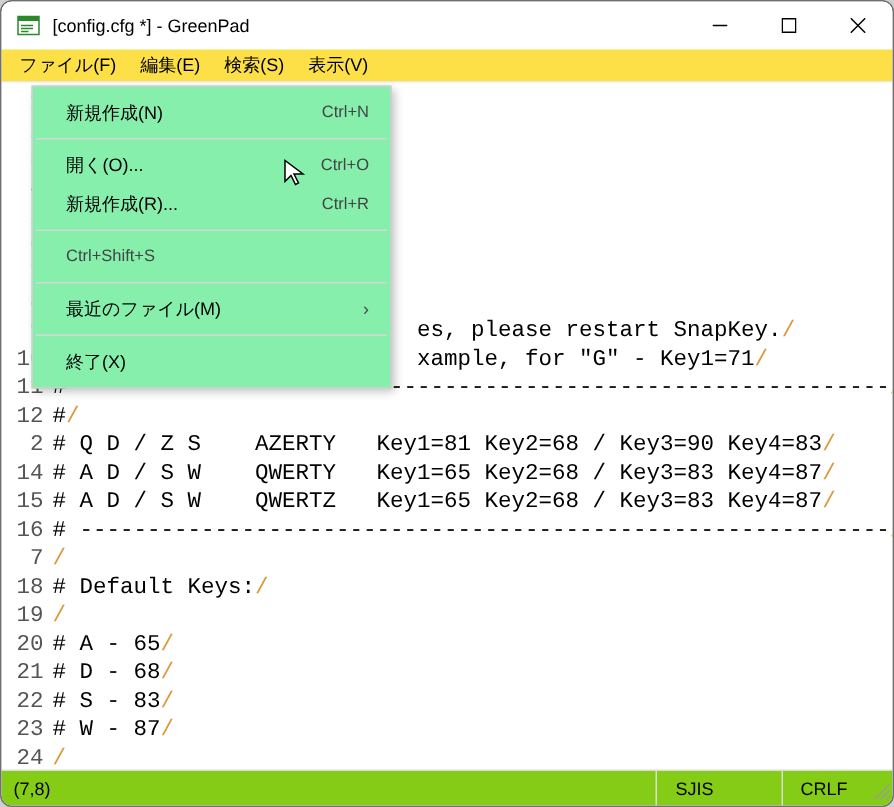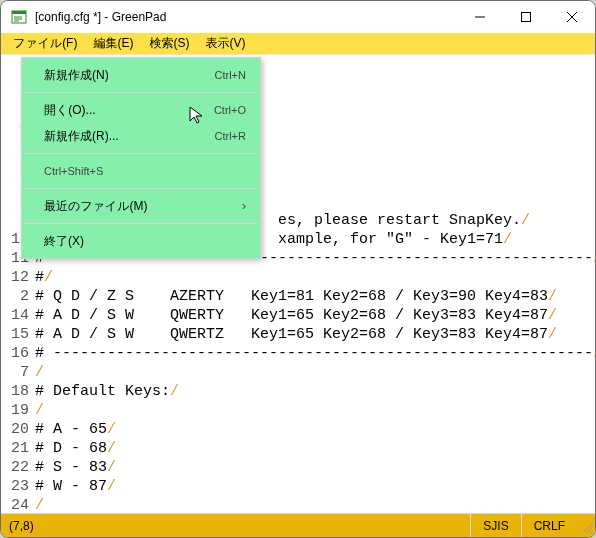--- a/index.html
+++ b/index.html
@@ -20,23 +20,23 @@
   .content { position:absolute; left:34px; top:4px; right:0; white-space:pre; color:#000; }
   .content .row { height:19px; }
   .eol { color:#d89a3a; }
   .dropmenu { position:absolute; left:20px; top:56px; width:240px; background:#86efac; border:1px solid #cfcfcf; box-shadow:2px 2px 6px rgba(0,0,0,.25); z-index:10; padding:4px 0; }
   .menu-row { height:26px; display:flex; align-items:center; padding:0 14px 0 22px; font-size:12px; color:#000; }
   .menu-row.hover { background:#e0e0e0; }
   .menu-row .lbl { flex:1; }
   .menu-row .accel { color:#444; font-size:11px; }
   .menu-row .arrow { color:#444; }
   .menu-sep { height:1px; background:#d6d6d6; margin:4px 2px; }
-  .statusbar { height:24px; border-top:1px solid #dcdcdc; display:flex; align-items:center; font-size:12px; background:#eab308; }
+  .statusbar { height:24px; border-top:1px solid #dcdcdc; display:flex; align-items:center; font-size:12px; background:#84cc16; }
   .status-left { padding:0 8px; flex:1; }
-  .status-cell { border-left:1px solid #dcdcdc; padding:0 12px; height:100%; display:flex; align-items:center; }
+  .status-cell { border-left:1px solid #dcdcdc; padding:0 12px; height:100%; display:flex; align-items:center;margin-left:33px; }
   .resize { width:18px; height:18px; position:relative; }
   .resize svg { position:absolute; right:2px; bottom:2px; }
   .cursor { position:absolute; left:187px; top:104px; z-index:20; pointer-events:none; }
 </style>
 </head>
 <body>
 
 <div class="window">
   <div class="titlebar">
     <span class="app-icon">

